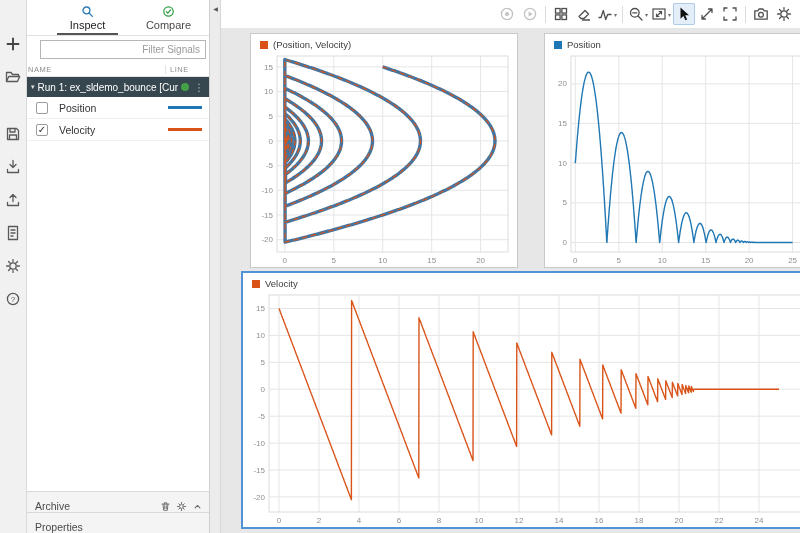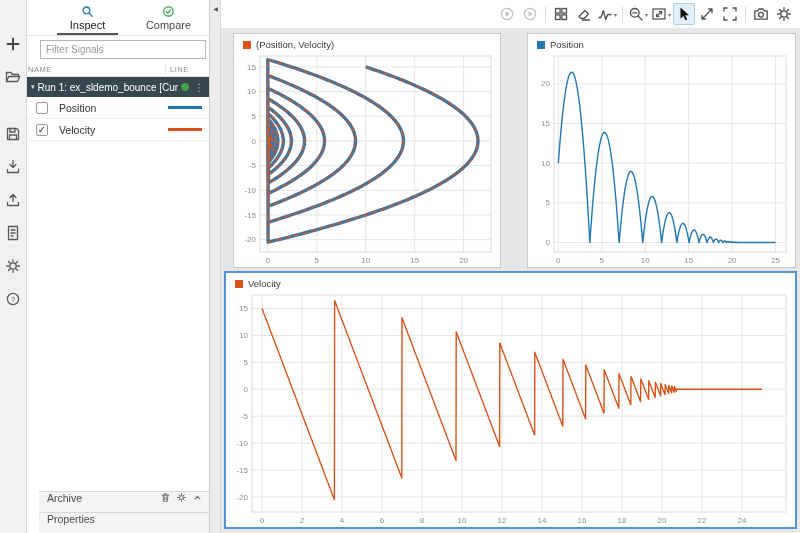--- a/index.html
+++ b/index.html
@@ -18,40 +18,40 @@
   
   .sidebar { width:183px; background:#fff; border-right:1px solid #cfcfcf;
     display:flex; flex-direction:column; flex:none; }
   .tabs { display:flex; height:36px; border-bottom:1px solid #e0e0e0; flex:none;padding-left:20px; }
   .tab { flex:1; display:flex; flex-direction:column; align-items:center; justify-content:center;
     gap:1px; font-size:11px; color:#4a4a4a; position:relative; cursor:pointer; }
   .tab.active { color:#222; }
   .tab.active::after { content:""; position:absolute; bottom:0; left:10px; right:10px; height:2px; background:#555; }
   .tab-ic svg { width:13px; height:13px; display:block; }
   .filter { margin:4px 3px 3px 13px; height:19px; border:1px solid #b5b5b5; font-size:10px;
-    padding:0 5px; color:#333; font-family:"Liberation Sans",sans-serif; flex:none; }
+    padding:0 5px; color:#333; font-family:"Liberation Sans",sans-serif; flex:none;text-align:right; }
   .filter::placeholder { color:#9a9a9a; }
   .thead { display:flex; height:15px; align-items:center; border-bottom:1px solid #e4e4e4;
     font-size:7.5px; letter-spacing:.5px; color:#8d8d8d; flex:none; }
   .thead .c1 { flex:1; padding-left:1px; }
   .thead .c2 { width:44px; border-left:1px solid #e4e4e4; padding-left:4px; }
   .runrow { height:20px; background:#37474f; color:#fff; display:flex; align-items:center;
     font-size:10px; padding:0 5px 0 4px; gap:3px; white-space:nowrap; overflow:hidden; flex:none; cursor:pointer; }
   .runrow .exp { font-size:7px; color:#e0e0e0; flex:none; }
   .runlabel { overflow:hidden; text-overflow:clip; }
   .runrow .dot { width:8px; height:8px; border-radius:50%; margin-left:auto; flex:none; }
   .runrow .menu { color:#b8c4ca; font-size:10px; flex:none; padding-left:2px; }
   .sigrow { height:22px; display:flex; align-items:center; font-size:10.5px; color:#333;
     border-bottom:1px solid #f0f0f0; padding-left:9px; flex:none; cursor:pointer; }
   .cb { width:12px; height:12px; border:1px solid #9b9b9b; border-radius:2px; margin-right:11px;
     font-size:10px; line-height:10px; text-align:center; color:#2d2d2d; background:#fff; flex:none; }
   .swatch-line { width:34px; height:3px; margin-left:auto; margin-right:7px; flex:none; }
   .panel-fill { flex:1; }
   .bbar { height:21px; background:#f4f4f4; border-top:1px solid #d8d8d8; display:flex;
-    align-items:flex-start; font-size:10.5px; color:#4a4a4a; padding:0 6px 0 8px; flex:none; cursor:pointer;margin-left:12px; }
+    align-items:flex-end; font-size:10.5px; color:#4a4a4a; padding:0 6px 0 8px; flex:none; cursor:pointer; }
   .bbar-icons { margin-left:auto; display:flex; align-items:center; gap:5px; color:#6d6d6d; }
   .bbar-icons svg { width:11px; height:11px; }
 
   
   .collapse-strip { width:11px; background:#ececec; border-right:1px solid #d6d6d6; position:relative; flex:none; }
   .collapse-btn { position:absolute; top:3px; left:0; width:11px; height:13px; font-size:6px;
     color:#555; text-align:center; line-height:13px; cursor:pointer; }
 
   
   .main { flex:1; display:flex; flex-direction:column; background:#e7e7e7; min-width:0; }
@@ -59,21 +59,21 @@
     justify-content:flex-end; padding-right:5px; gap:1px; flex:none; }
   .tbtn { height:22px; min-width:22px; display:flex; align-items:center; justify-content:center;
     color:#4e4e4e; border-radius:2px; cursor:pointer; padding:0 1px; }
   .tbtn svg { width:16px; height:16px; }
   .tbtn.disabled { color:#c2c2c2; }
   .tbtn.active { color:#111; background:#e4eef9; box-shadow:0 0 0 1px #aecbe8 inset; }
   .caret { font-size:6px; color:#707070; margin-left:1px; }
   .tsep { width:1px; height:17px; background:#dcdcdc; margin:0 3px; }
 
   .plots { position:relative; flex:1; }
-  .plot-card { position:absolute; background:#fff; border:1px solid #c9c9c9; cursor:pointer; }
+  .plot-card { position:absolute; background:#fff; border:1px solid #c9c9c9; cursor:pointer;margin-left:17px; }
   .plot-card.selected { border:2px solid #5292d8; }
   .plot-legend { position:absolute; top:5px; left:9px; display:flex; align-items:center; gap:5px;
     font-size:9.5px; color:#3c3c3c; z-index:2; }
   .plot-legend .sw { width:8px; height:8px; flex:none; }
   .plot-card svg.chart { position:absolute; left:0; top:0; }
   svg text { font-family:"Liberation Sans", sans-serif; }
 
   #phase-card    { left:12px;  top:5px;   width:268px; height:235px; }
   #position-card { left:306px; top:5px;   width:269px; height:235px; }
   #velocity-card { left:3px;   top:243px; width:573px; height:258px; }

